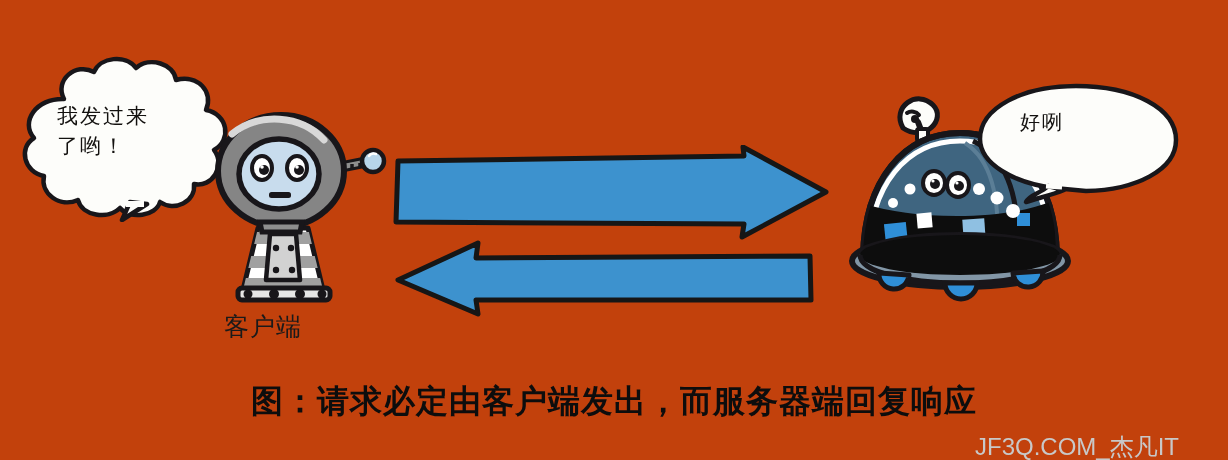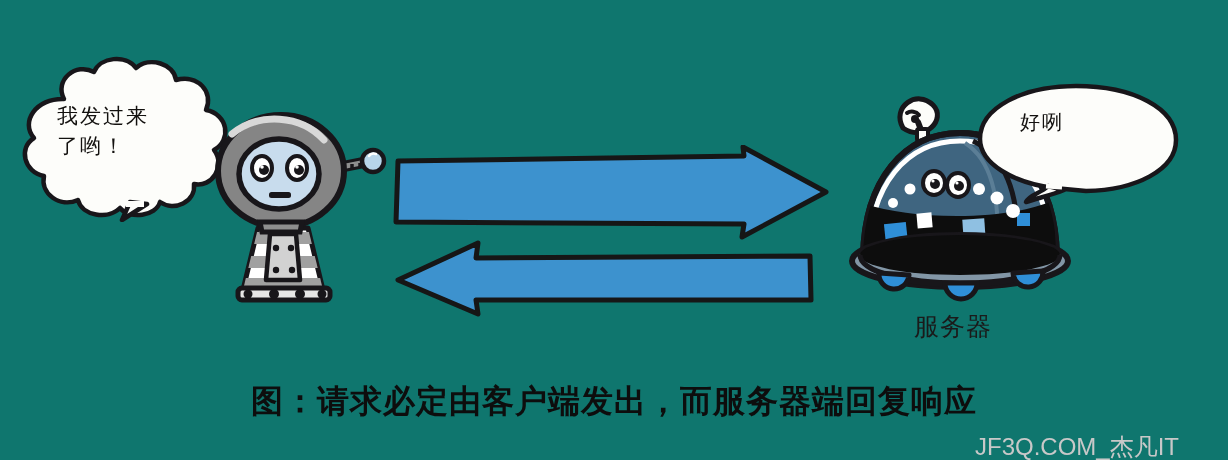--- a/index.html
+++ b/index.html
@@ -8,21 +8,21 @@
     padding: 0;
     background: #ffffff;
   }
   body {
     font-family: "Liberation Sans", "DejaVu Sans", sans-serif;
   }
   #canvas {
     position: relative;
     width: 1228px;
     height: 460px;
-    background: #0f766e;
+    background: #c2410c;
     overflow: hidden;
   }
   .abs { position: absolute; }
 
   
   .bubble-text {
     position: absolute;
     color: #13110f;
     font-family: "DejaVu Sans", "Liberation Sans", sans-serif;
     white-space: pre;
@@ -180,20 +180,21 @@
       <circle cx="103" cy="62" r="5" fill="#18161a"></circle>
       <circle cx="66" cy="59" r="1.8" fill="#ffffff"></circle>
       <circle cx="101" cy="59" r="1.8" fill="#ffffff"></circle>
 
       <rect x="73" y="84" width="22" height="6" rx="2.5" fill="#18161a"></rect>
 
       <path d="M64 114 L106 114 L104 124 L66 124 Z" fill="#8e8e8e" stroke="#18161a" stroke-width="5"></path>
     </g>
   </svg>
 
+  <div class="entity-label" id="client-label">客户端</div>
 
   <svg class="abs" style="left:392px; top:145px;" width="440" height="95" viewBox="0 0 440 95">
     <path d="M6 16
              L352 11
              L351 2
              L434 47
              L350 92
              L352 79
              L4 77
              Z" fill="#3d92ce" stroke="#161616" stroke-width="5" stroke-linejoin="round"></path>
@@ -269,21 +270,20 @@
                C215 186 170 200 115 200 C60 200 15 186 15 170 Z" fill="#8296a6" stroke="#18161a" stroke-width="5"></path>
     </g>
 
     <g>
       <path d="M34 188 a15 15 0 0 0 30 2 Z" fill="#2f8fd8" stroke="#18161a" stroke-width="5" stroke-linejoin="round"></path>
       <path d="M100 198 a16 16 0 0 0 32 0 Z" fill="#2f8fd8" stroke="#18161a" stroke-width="5" stroke-linejoin="round"></path>
       <path d="M168 188 a15 15 0 0 0 30 -2 Z" fill="#2f8fd8" stroke="#18161a" stroke-width="5" stroke-linejoin="round"></path>
     </g>
   </svg>
 
-  <div class="entity-label" id="server-label">服务器</div>
 
   <svg class="abs" style="left:968px; top:82px;" width="215" height="125" viewBox="0 0 215 125">
     <path d="M108 4
              C165 4 208 26 208 58
              C208 88 168 108 118 109
              L86 106
              C46 101 12 82 12 57
              C12 26 54 4 108 4 Z" fill="#fdfdfa" stroke="#18161a" stroke-width="4.5" stroke-linejoin="round"></path>
     <path d="M80 104 C72 112 62 112 58 120 C70 116 84 113 96 108 Z" fill="#fdfdfa" stroke="#18161a" stroke-width="4.5" stroke-linejoin="round"></path>
     <path d="M78 104 L94 105" stroke="#fdfdfa" stroke-width="5" fill="none"></path>

